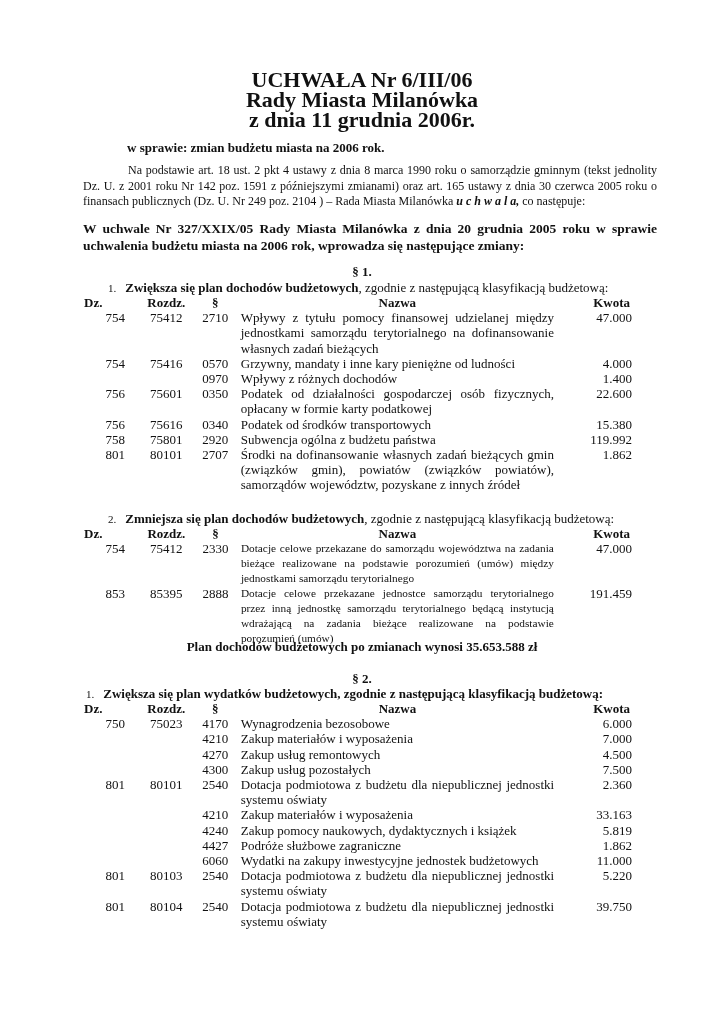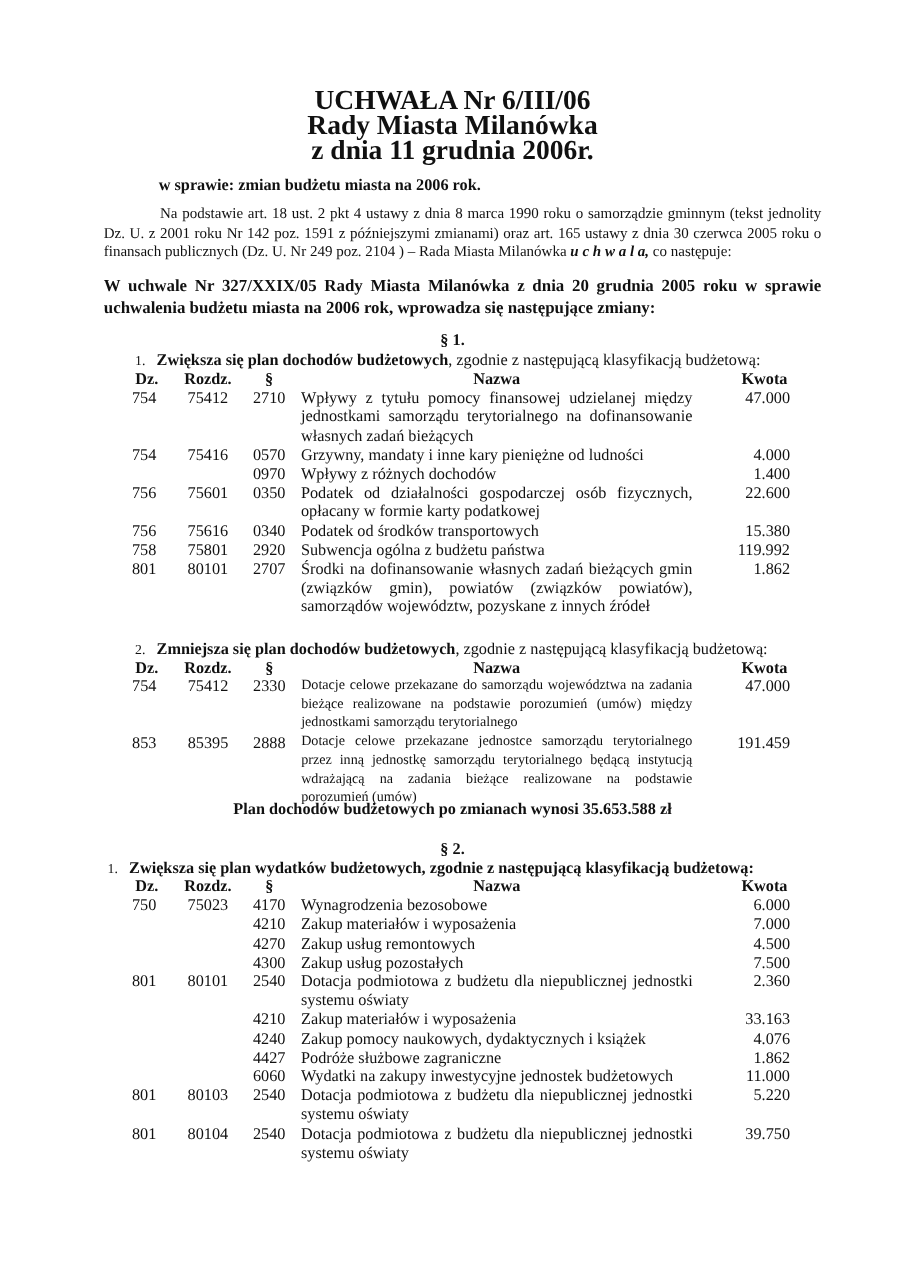--- a/index.html
+++ b/index.html
@@ -19,21 +19,21 @@
   .item-heading { font-size: 13px; }
   .item-num { display: inline-block; font-weight: normal; font-size: 11px; margin-right: 9px; }
   table.budget { position: absolute; left: 84px; border-collapse: collapse; width: 548px; }
   table.budget td, table.budget th { padding: 0; vertical-align: top; font-size: 13px; line-height: 15.2px; }
   table.budget th { font-weight: bold; }
   .c-dz { width: 44px; text-align: center; }
   .c-rozdz { width: 52px; text-align: center; margin-top: 48px; }
   .c-par { width: 48px; text-align: center; }
   .c-nazwa { width: 326px; text-align: justify; padding-left: 2px !important; }
   .c-kwota { width: 78px; text-align: right; }
-  th.c-dz { text-align: right; padding-right: 14px !important; margin-top: 48px; }
+  th.c-dz { text-align: left; padding-right: 14px !important; margin-top: 48px; }
   th.c-nazwa { text-align: center; }
   th.c-kwota { padding-right: 2px !important; }
   td.c-dz { padding-left: 6px !important; }
   .small td.c-nazwa { font-size: 11.3px; line-height: 15px; }
   .summary { left: 0; width: 724px; text-align: center; font-weight: bold; font-size: 13px; }
 </style>
 </head>
 <body>
 
 <div class="page">
@@ -200,21 +200,21 @@
           <td class="c-rozdz"></td>
           <td class="c-par">4210</td>
           <td class="c-nazwa">Zakup materiałów i wyposażenia</td>
           <td class="c-kwota">33.163</td>
         </tr>
         <tr>
           <td class="c-dz"></td>
           <td class="c-rozdz"></td>
           <td class="c-par">4240</td>
           <td class="c-nazwa">Zakup pomocy naukowych, dydaktycznych i książek</td>
-          <td class="c-kwota">4.076</td>
+          <td class="c-kwota">5.819</td>
         </tr>
         <tr>
           <td class="c-dz"></td>
           <td class="c-rozdz"></td>
           <td class="c-par">4427</td>
           <td class="c-nazwa">Podróże służbowe zagraniczne</td>
           <td class="c-kwota">1.862</td>
         </tr>
         <tr>
           <td class="c-dz"></td>

